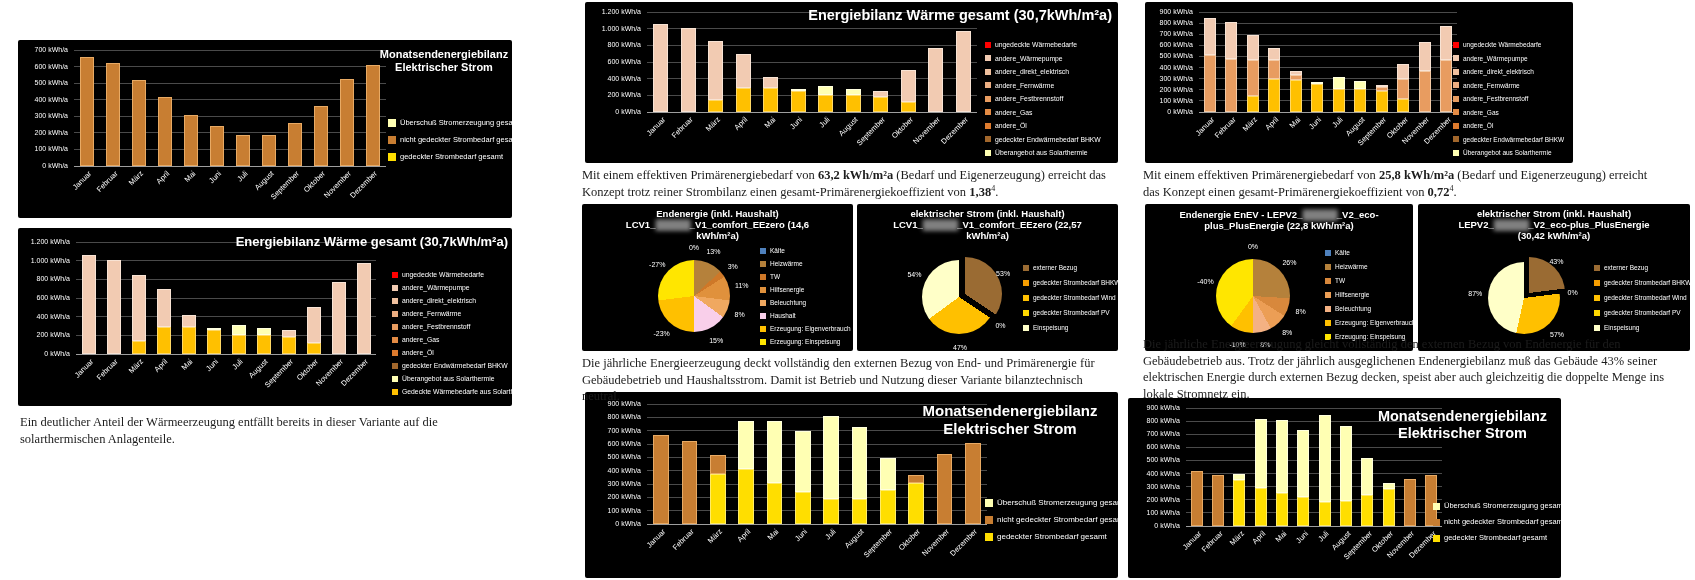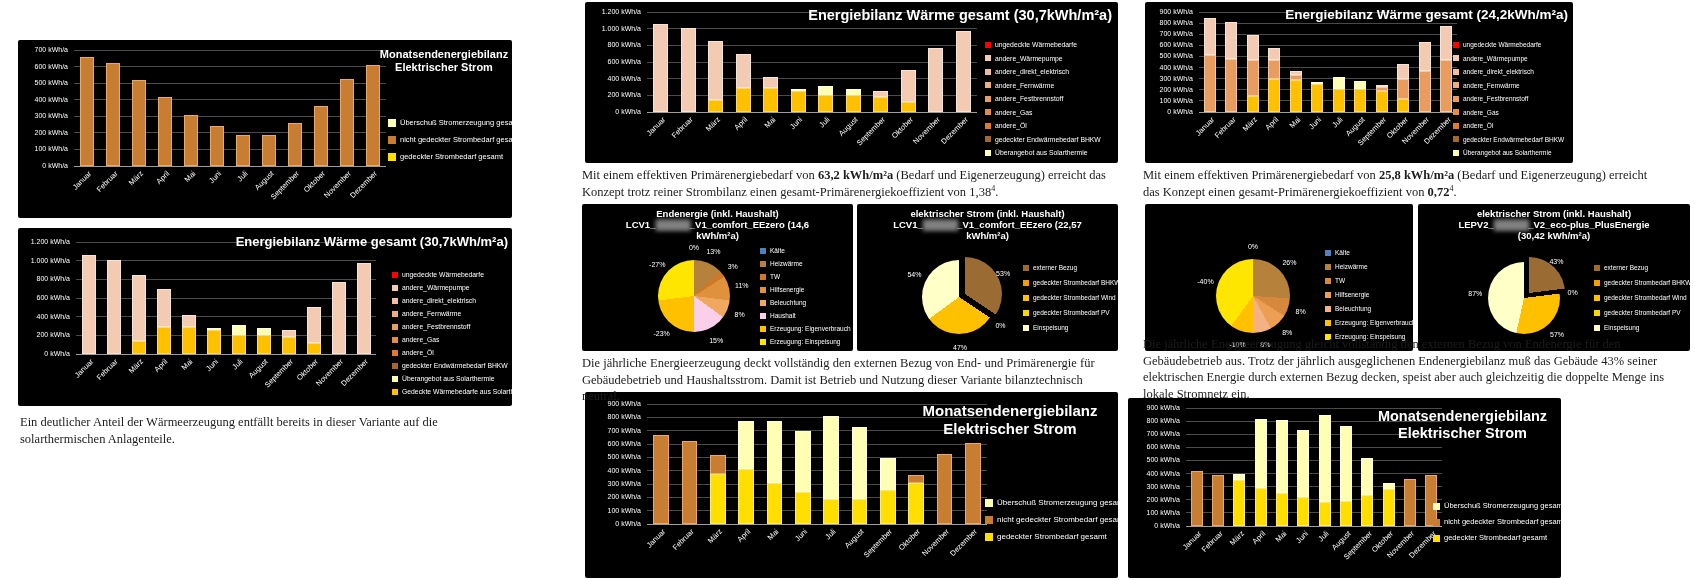--- a/index.html
+++ b/index.html
@@ -538,23 +538,20 @@
     <div style="position: absolute; left: 0px; top: 106px; width: 48px; text-align: right; font-size: 7px; white-space: nowrap;">0 kWh/a</div>
     <div style="position: absolute; left: 0px; top: 94.8889px; width: 48px; text-align: right; font-size: 7px; white-space: nowrap;">100 kWh/a</div>
     <div style="position: absolute; left: 0px; top: 83.7778px; width: 48px; text-align: right; font-size: 7px; white-space: nowrap;">200 kWh/a</div>
     <div style="position: absolute; left: 0px; top: 72.6667px; width: 48px; text-align: right; font-size: 7px; white-space: nowrap;">300 kWh/a</div>
     <div style="position: absolute; left: 0px; top: 61.5556px; width: 48px; text-align: right; font-size: 7px; white-space: nowrap;">400 kWh/a</div>
     <div style="position: absolute; left: 0px; top: 50.4444px; width: 48px; text-align: right; font-size: 7px; white-space: nowrap;">500 kWh/a</div>
     <div style="position: absolute; left: 0px; top: 39.3333px; width: 48px; text-align: right; font-size: 7px; white-space: nowrap;">600 kWh/a</div>
     <div style="position: absolute; left: 0px; top: 28.2222px; width: 48px; text-align: right; font-size: 7px; white-space: nowrap;">700 kWh/a</div>
     <div style="position: absolute; left: 0px; top: 17.1111px; width: 48px; text-align: right; font-size: 7px; white-space: nowrap;">800 kWh/a</div>
     <div style="position: absolute; left: 0px; top: 6px; width: 48px; text-align: right; font-size: 7px; white-space: nowrap;">900 kWh/a</div>
-    <div style="position: absolute; right: 5px; top: 5px; font-weight: bold; font-size: 13.5px; line-height: 1.2; text-align: right; white-space: nowrap;">
-      <div style="position: static;">Energiebilanz Wärme gesamt (24,2kWh/m²a)</div>
-    </div>
     <div style="position: absolute; left: 308px; top: 36px; font-size: 6.5px; line-height: 13.5px;">
       <div style="position: static; display: flex; align-items: center; height: 13.5px; white-space: nowrap;">
         <div style="position: static; width: 6px; height: 6px; background: rgb(255, 0, 0); margin-right: 4px; flex: 0 0 auto;"></div>
         <div style="position: static;">ungedeckte Wärmebedarfe</div>
       </div>
       <div style="position: static; display: flex; align-items: center; height: 13.5px; white-space: nowrap;">
         <div style="position: static; width: 6px; height: 6px; background: rgb(242, 203, 178); margin-right: 4px; flex: 0 0 auto;"></div>
         <div style="position: static;">andere_Wärmepumpe</div>
       </div>
       <div style="position: static; display: flex; align-items: center; height: 13.5px; white-space: nowrap;">
@@ -764,20 +761,22 @@
         <div style="position: static; width: 6px; height: 6px; background: rgb(255, 215, 0); margin-right: 4px; flex: 0 0 auto;"></div>
         <div style="position: static;">gedeckter Strombedarf PV</div>
       </div>
       <div style="position: static; display: flex; align-items: center; height: 15px; white-space: nowrap;">
         <div style="position: static; width: 6px; height: 6px; background: rgb(255, 255, 200); margin-right: 4px; flex: 0 0 auto;"></div>
         <div style="position: static;">Einspeisung</div>
       </div>
     </div>
   </div>
 <div id="p-ee-lepv2" class="panel">
+    <div style="position: absolute; left: 0px; top: 5px; width: 100%; text-align: center; font-weight: bold; font-size: 9.5px; line-height: 1.18; white-space: pre-line;"><span>Endenergie EnEV - LEPV2_</span><span class="redacted">██████</span><span>_V2_eco-
+plus_PlusEnergie (22,8 kWh/m²a)</span></div>
     <div style="position: absolute; background: conic-gradient(rgb(181, 129, 59) 0deg, rgb(181, 129, 59) 93.6deg, rgb(216, 136, 60) 93.6deg, rgb(216, 136, 60) 122.4deg, rgb(236, 158, 85) 122.4deg, rgb(236, 158, 85) 151.2deg, rgb(244, 177, 131) 151.2deg, rgb(244, 177, 131) 180deg, rgb(255, 192, 0) 180deg, rgb(255, 192, 0) 216deg, rgb(255, 230, 0) 216deg, rgb(255, 230, 0) 360deg); left: 71px; top: 55px; width: 74px; height: 74px; border-radius: 50%;"></div>
     <div style="position: absolute; left: 144.448px; top: 57.7726px; transform: translate(-50%, -50%); font-size: 7px; white-space: nowrap;">26%</div>
     <div style="position: absolute; left: 155.553px; top: 107.451px; transform: translate(-50%, -50%); font-size: 7px; white-space: nowrap;">8%</div>
     <div style="position: absolute; left: 142.227px; top: 128.448px; transform: translate(-50%, -50%); font-size: 7px; white-space: nowrap;">8%</div>
     <div style="position: absolute; left: 120.434px; top: 140.429px; transform: translate(-50%, -50%); font-size: 7px; white-space: nowrap;">8%</div>
     <div style="position: absolute; left: 92.5492px; top: 139.553px; transform: translate(-50%, -50%); font-size: 7px; white-space: nowrap;">-10%</div>
     <div style="position: absolute; left: 60.4472px; top: 76.5492px; transform: translate(-50%, -50%); font-size: 7px; white-space: nowrap;">-40%</div>
     <div style="position: absolute; left: 108px; top: 42px; transform: translate(-50%, -50%); font-size: 7px; white-space: nowrap;">0%</div>
     <div style="position: absolute; left: 180px; top: 42px; font-size: 6.5px; line-height: 14px;">
       <div style="position: static; display: flex; align-items: center; height: 14px; white-space: nowrap;">
@@ -838,16 +837,16 @@
         <div style="position: static;">gedeckter Strombedarf PV</div>
       </div>
       <div style="position: static; display: flex; align-items: center; height: 15px; white-space: nowrap;">
         <div style="position: static; width: 6px; height: 6px; background: rgb(255, 255, 200); margin-right: 4px; flex: 0 0 auto;"></div>
         <div style="position: static;">Einspeisung</div>
       </div>
     </div>
   </div>
 
 <div id="cap-left" class="caption"><span>Ein deutlicher Anteil der Wärmeerzeugung entfällt bereits in dieser Variante auf die solarthermischen Anlagenteile.</span></div>
-<div id="cap-mid1" class="caption"><span>Mit einem effektiven Primärenergiebedarf von </span><span style="font-weight: bold;">63,2 kWh/m²a</span><span> (Bedarf und Eigenerzeugung) erreicht das Konzept trotz reiner Strombilanz einen gesamt-Primärenergiekoeffizient von </span><span style="font-weight: normal;">1,38</span><sup>4</sup><span>.</span></div>
+<div id="cap-mid1" class="caption"><span>Mit einem effektiven Primärenergiebedarf von </span><span style="font-weight: bold;">63,2 kWh/m²a</span><span> (Bedarf und Eigenerzeugung) erreicht das Konzept trotz reiner Strombilanz einen gesamt-Primärenergiekoeffizient von </span><span style="font-weight: bold;">1,38</span><sup>4</sup><span>.</span></div>
 <div id="cap-mid2" class="caption"><span>Die jährliche Energieerzeugung deckt vollständig den externen Bezug von End- und Primärenergie für Gebäudebetrieb und Haushaltsstrom. Damit  ist Betrieb und Nutzung dieser Variante bilanztechnisch neutral.</span></div>
 <div id="cap-right1" class="caption"><span>Mit einem effektiven Primärenergiebedarf von </span><span style="font-weight: bold;">25,8 kWh/m²a</span><span> (Bedarf und Eigenerzeugung) erreicht das Konzept einen gesamt-Primärenergiekoeffizient von </span><span style="font-weight: bold;">0,72</span><sup>4</sup><span>.</span></div>
 <div id="cap-right2" class="caption"><span>Die jährliche Energieerzeugung gleicht vollständig den externen Bezug von Endenergie für den Gebäudebetrieb aus. Trotz der jährlich ausgeglichenen Endenergiebilanz muß das Gebäude 43%  seiner elektrischen Energie durch externen Bezug decken, speist aber auch gleichzeitig die doppelte Menge ins lokale Stromnetz ein.</span></div>
 
 </body></html>

